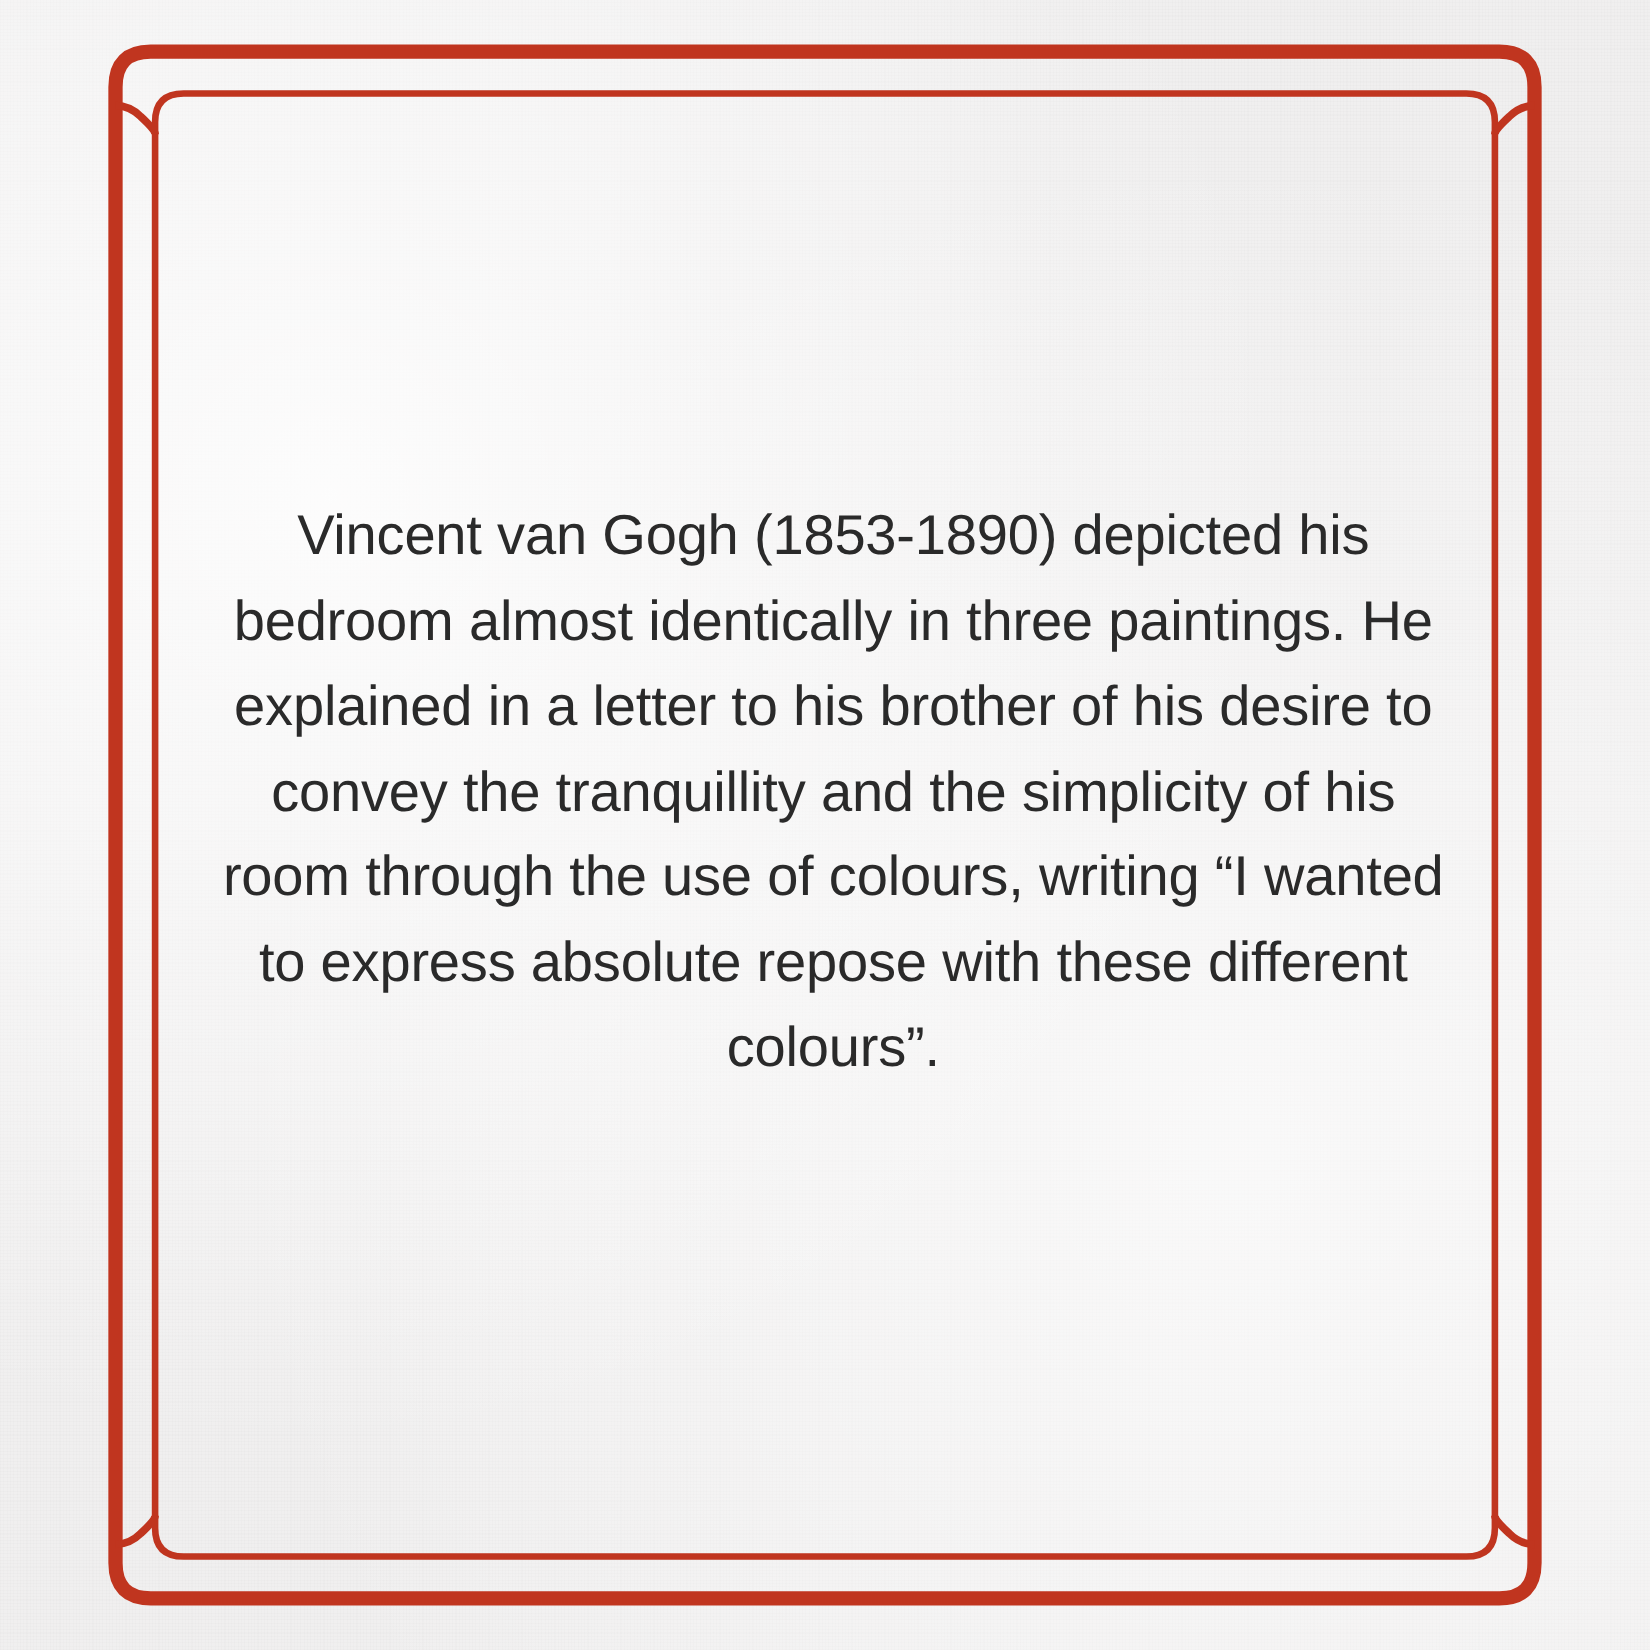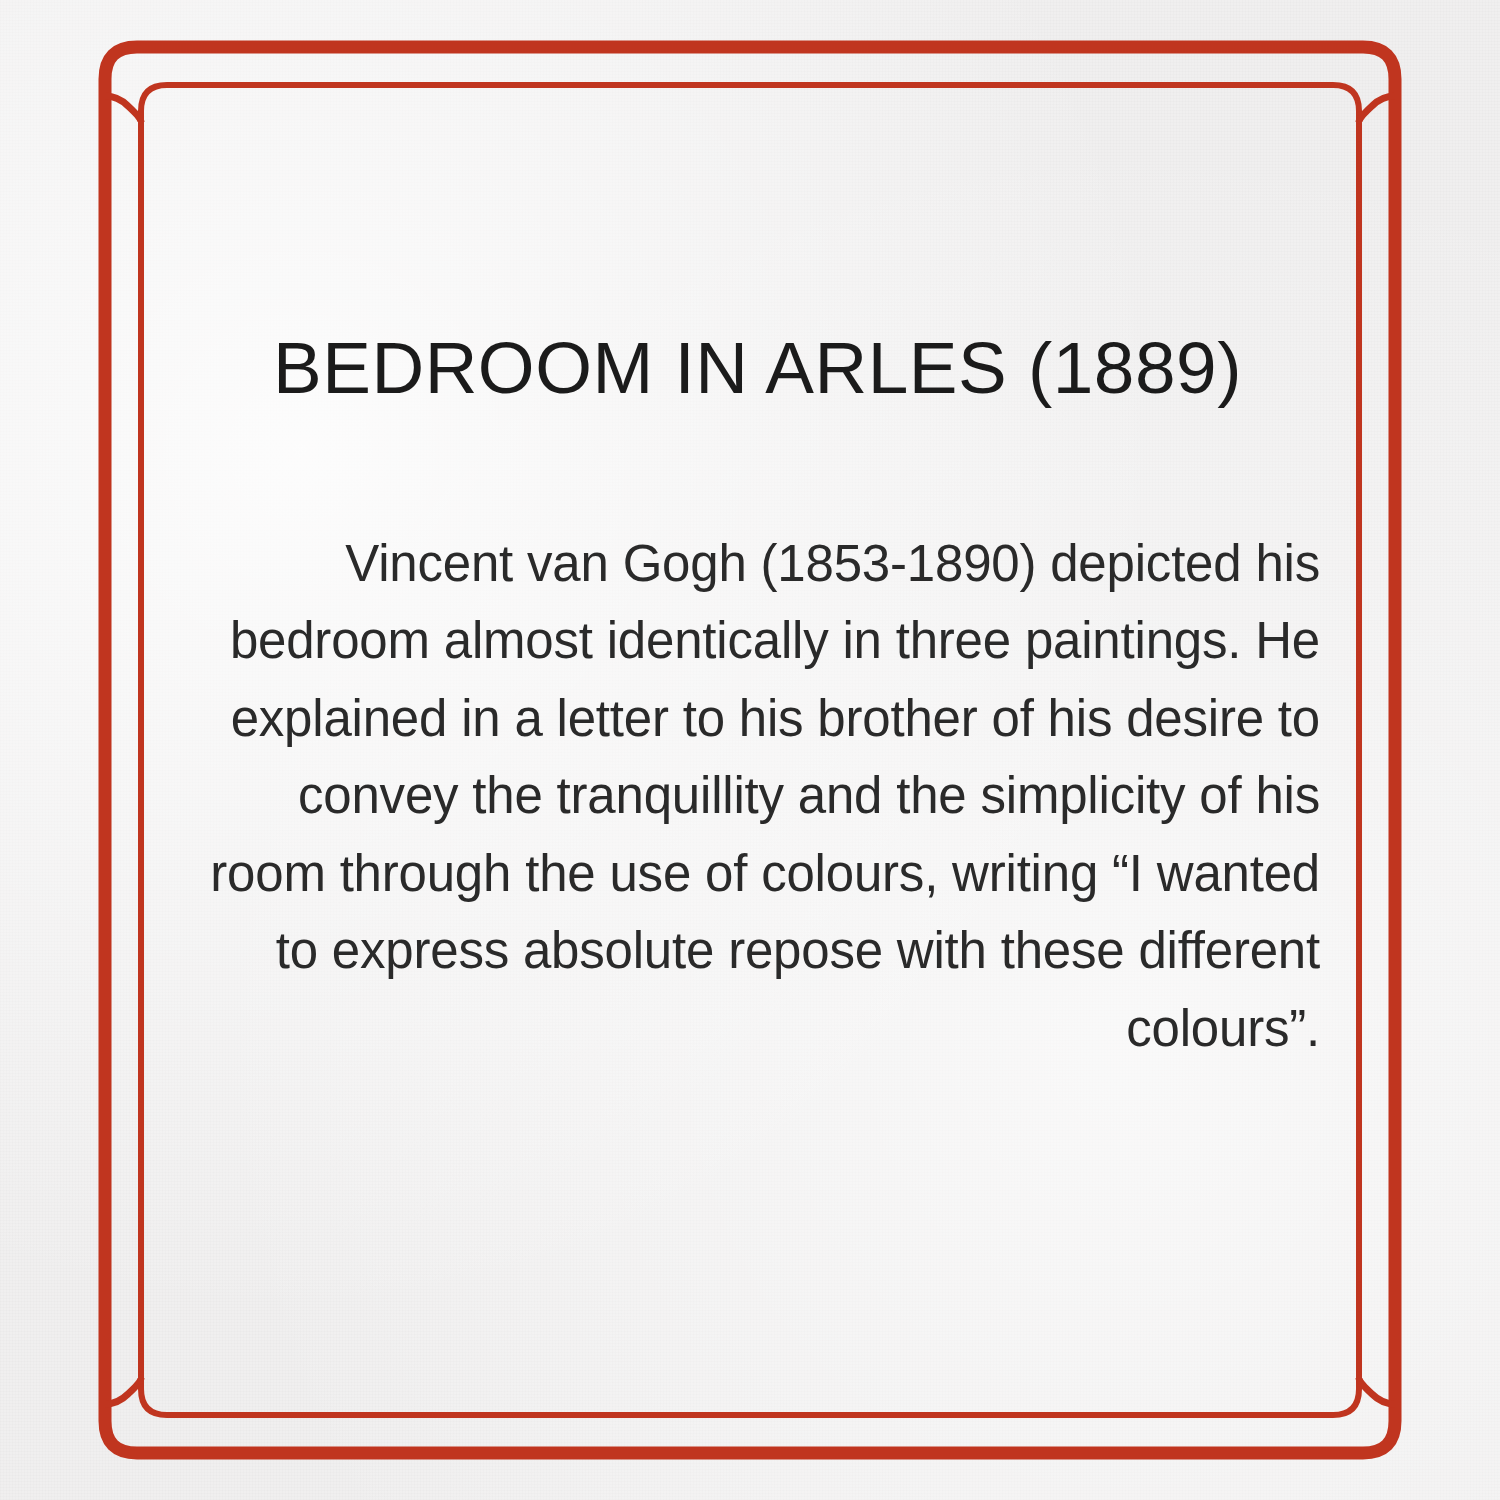--- a/index.html
+++ b/index.html
@@ -56,21 +56,21 @@
     margin: 0;
   }
 
   .card-body {
     margin-top: 118px;
     font-family: "Liberation Sans", sans-serif;
     font-size: 51px;
     font-weight: 400;
     line-height: 1.52;
     color: #2a2a2a;
-    text-align: right;
+    text-align: center;
     letter-spacing: -0.2px;
   }
 </style>
 </head>
 <body>
 
 <div class="page">
 
   <svg class="frame-svg" viewBox="0 0 1500 1500" aria-hidden="true">
 
@@ -110,17 +110,16 @@
              L 141 1378
              Z" fill="none" stroke="#c0351f" stroke-width="6"></path>
 
     <path d="M 105 96 Q 118 96 128 106 Q 141 118 141 122" fill="none" stroke="#c0351f" stroke-width="7"></path>
     <path d="M 1395 96 Q 1382 96 1372 106 Q 1359 118 1359 122" fill="none" stroke="#c0351f" stroke-width="7"></path>
     <path d="M 105 1404 Q 118 1404 128 1394 Q 141 1382 141 1378" fill="none" stroke="#c0351f" stroke-width="7"></path>
     <path d="M 1395 1404 Q 1382 1404 1372 1394 Q 1359 1382 1359 1378" fill="none" stroke="#c0351f" stroke-width="7"></path>
   </svg>
 
   <div class="content">
-    <h1 class="card-title">BEDROOM IN ARLES (1889)</h1>
     <p class="card-body">Vincent van Gogh (1853-1890) depicted his bedroom almost identically in three paintings. He explained in a letter to his brother of his desire to convey the tranquillity and the simplicity of his room through the use of colours, writing “I wanted to express absolute repose with these different colours”.</p>
   </div>
 
 </div>
 
 </body></html>

